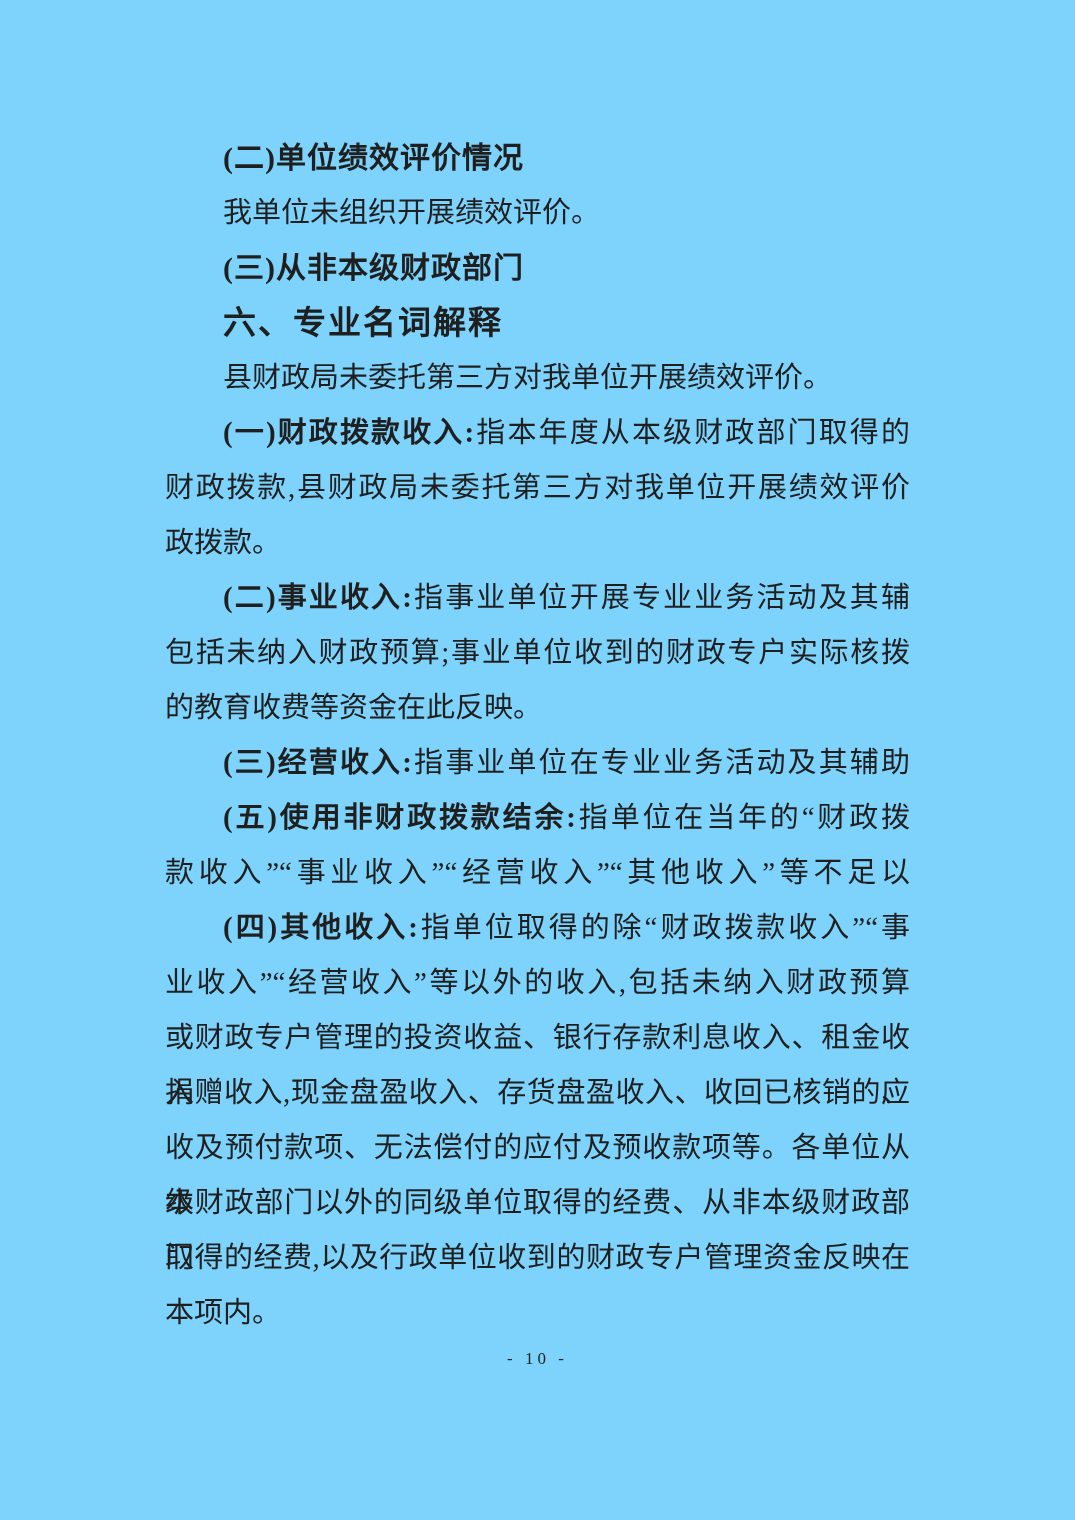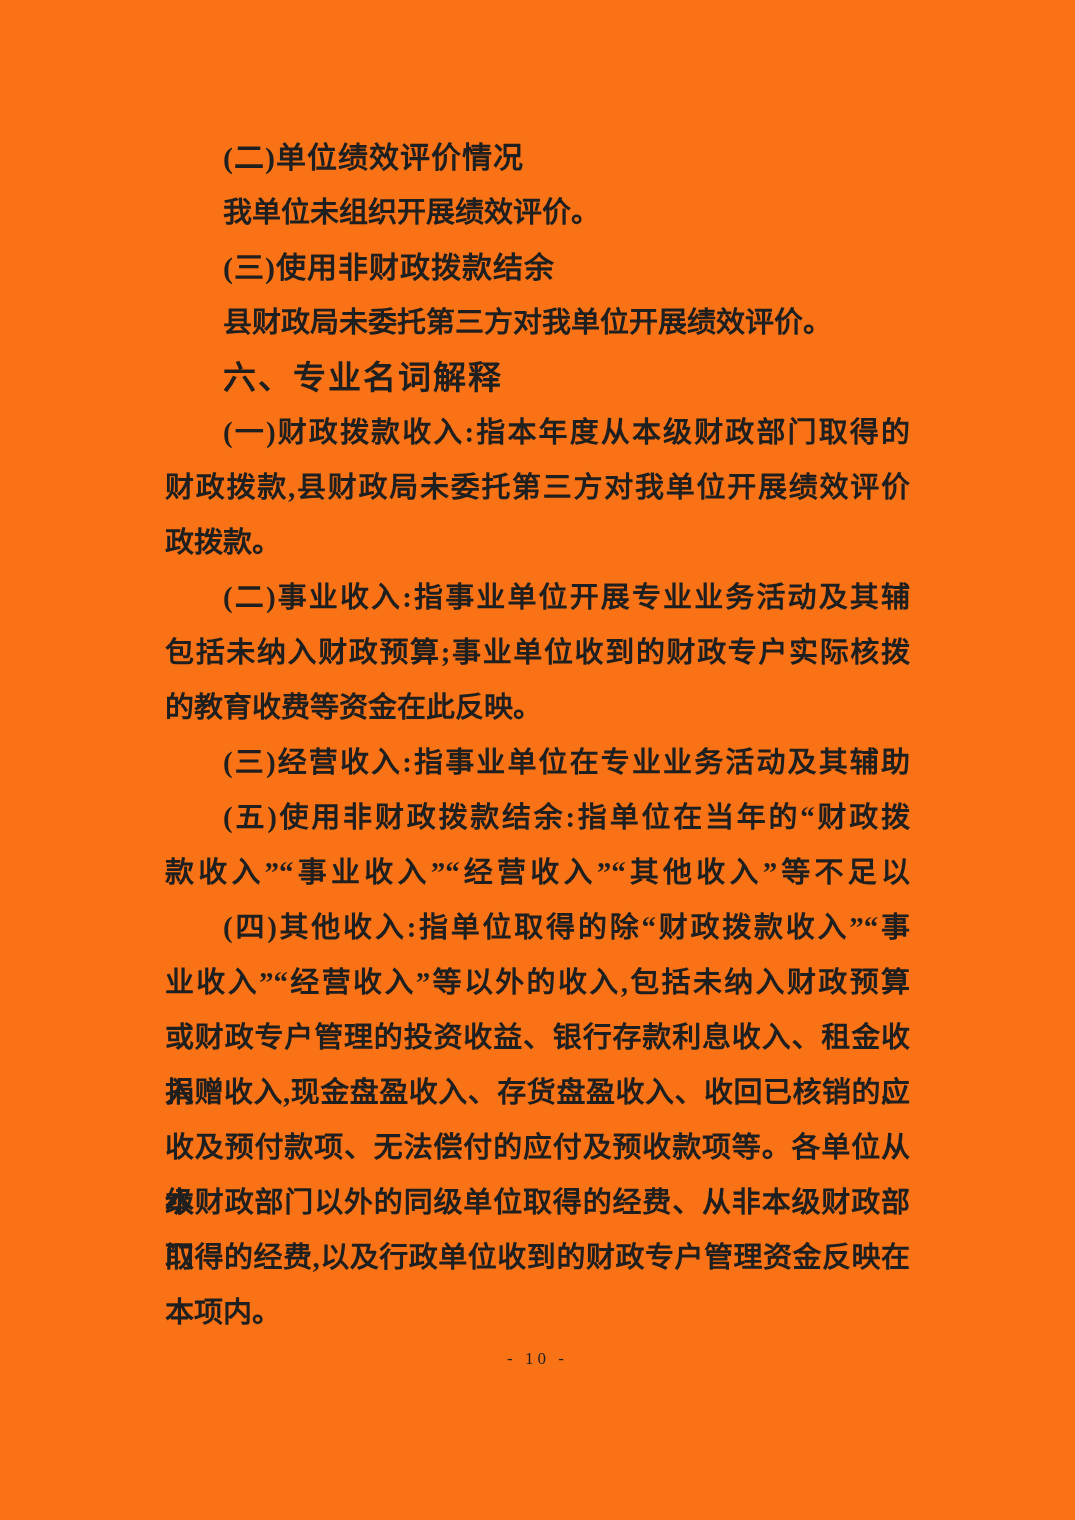--- a/index.html
+++ b/index.html
@@ -4,21 +4,21 @@
 <style>
   html, body {
     margin: 0;
     padding: 0;
     background: #ffffff;
   }
   .page {
     position: relative;
     width: 1075px;
     height: 1520px;
-    background: #f97316;
+    background: #7dd3fc;
     color: #1f1f1f;
     overflow: hidden;
     box-sizing: border-box;
   }
   .content {
     padding: 130px 165px 0 165px;
   }
   .block { margin: 0; }
   .line {
     height: 55px;
@@ -40,21 +40,21 @@
     font-weight: bold;
     font-size: 30px;
     letter-spacing: 1px;
   }
   .block.h1 .line {
     font-family: "Liberation Sans", "DejaVu Sans", sans-serif;
     font-weight: bold;
     font-size: 33px;
     letter-spacing: 2px;
   }
-  .run { font-weight: bold; }
+  .run { font-weight: normal; }
   .run-bold { font-weight: bold; }
   .footer {
     margin-top: 4px;
     height: 30px;
     line-height: 30px;
     text-align: center;
     font-family: "Liberation Serif", "DejaVu Serif", serif;
     font-size: 17px;
     letter-spacing: 4px;
     color: #1f1f1f;
@@ -65,27 +65,27 @@
 
 <div class="page">
   <div class="content">
       <div class="block h2">
         <div class="line indent"><span class="run-bold">(二)单位绩效评价情况</span></div>
       </div>
       <div class="block body">
         <div class="line indent"><span class="run">我单位未组织开展绩效评价。</span></div>
       </div>
       <div class="block h2">
-        <div class="line indent"><span class="run-bold">(三)使用非财政拨款结余</span></div>
+        <div class="line indent"><span class="run-bold">(三)从非本级财政部门</span></div>
+      </div>
+      <div class="block h1">
+        <div class="line indent"><span class="run-bold">六、专业名词解释</span></div>
       </div>
       <div class="block body">
         <div class="line indent"><span class="run">县财政局未委托第三方对我单位开展绩效评价。</span></div>
-      </div>
-      <div class="block h1">
-        <div class="line indent"><span class="run-bold">六、专业名词解释</span></div>
       </div>
       <div class="block body">
         <div class="line justify indent"><span class="run-bold">(一)财政拨款收入:</span><span class="run">指本年度从本级财政部门取得的</span></div>
         <div class="line justify"><span class="run">财政拨款,县财政局未委托第三方对我单位开展绩效评价</span></div>
         <div class="line"><span class="run">政拨款。</span></div>
       </div>
       <div class="block body">
         <div class="line justify indent"><span class="run-bold">(二)事业收入:</span><span class="run">指事业单位开展专业业务活动及其辅</span></div>
         <div class="line justify"><span class="run">包括未纳入财政预算;事业单位收到的财政专户实际核拨</span></div>
         <div class="line"><span class="run">的教育收费等资金在此反映。</span></div>

